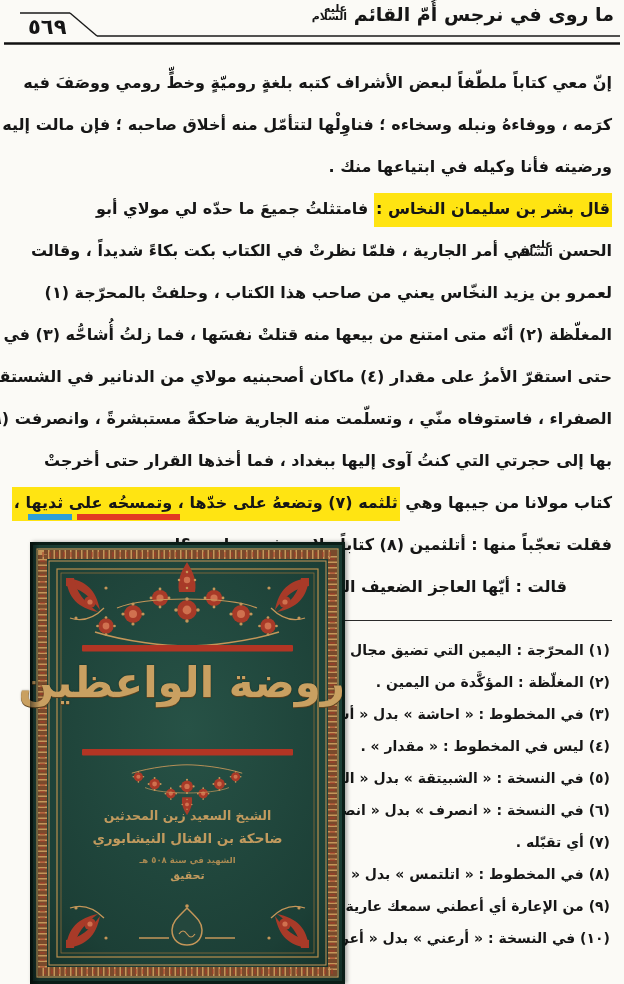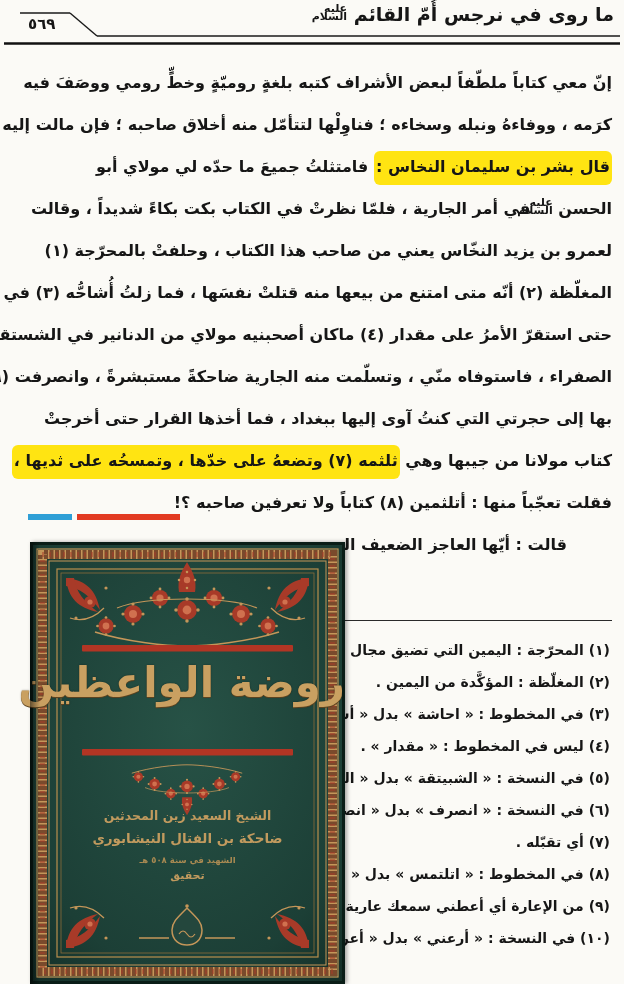--- a/index.html
+++ b/index.html
@@ -7,33 +7,33 @@
     position:relative; width:624px; height:984px; margin:0 auto;
     background:#fbfaf6; overflow:hidden; direction:rtl;
     font-family:"DejaVu Sans", sans-serif; color:#161616;
   }
   
   .hdr-title{
     position:absolute; top:3px; right:10px; font-size:19px; font-weight:bold;
     white-space:nowrap; z-index:3;
   }
   .page-num{
-    position:absolute; top:15px; left:28px; font-size:15px; font-weight:bold;
+    position:absolute; top:15px; left:28px; font-size:21px; font-weight:bold;
     z-index:3; letter-spacing:2px;
   }
   .hdr-rules{ position:absolute; top:0; left:0; z-index:2; }
   
   .body-text{
     position:absolute; top:62px; right:12px; left:0; z-index:1;
   }
   .bline{
     height:42px; line-height:42px; font-size:16px; font-weight:bold;
     white-space:nowrap; text-align:right; overflow:visible;margin-left:12px;
   }
-  .hl{ background:#ffe412; padding:6px 2px 9px 2px;border-radius:6px; }
+  .hl{ background:#ffe412; padding:6px 2px 9px 2px; }
   .aleyh{
     display:inline-block; width:17px; font-size:11px; line-height:7.5px;
     font-weight:bold; vertical-align:middle; text-align:center; white-space:normal;
     transform:translateY(-3px);
   }
   .ul-bar{ position:absolute; height:6px; z-index:2; }
   .ul-blue{ top:514px; left:28px; width:44px; background:#2f9fd6; }
   .ul-red { top:514px; left:77px; width:103px; background:#e23a22; }
   
   .fn-sep{
@@ -79,20 +79,21 @@
   <div class="hdr-title">
     <span>ما روى في نرجس أُمّ القائم</span>
     <span class="aleyh">عليه السلام</span>
   </div>
 
   <div class="page-num">٥٦٩</div>
 
   <div class="body-text" id="body-lines">
       <div class="bline"><span class="seg">إنّ معي كتاباً ملطّفاً لبعض الأشراف كتبه بلغةٍ روميّةٍ وخطٍّ رومي ووصَفَ فيه</span></div>
       <div class="bline"><span class="seg">كرَمه ، ووفاءهُ ونبله وسخاءه ؛ فناوِلْها لتتأمّل منه أخلاق صاحبه ؛ فإن مالت إليه</span></div>
+      <div class="bline"><span class="seg">ورضيته فأنا وكيله في ابتياعها منك .</span></div>
       <div class="bline"><span class="hl">قال بشر بن سليمان النخاس :</span><span class="seg"> فامتثلتُ جميعَ ما حدّه لي مولاي أبو</span></div>
       <div class="bline"><span class="seg">الحسن </span><span class="aleyh">عليه السلام</span><span class="seg"> في أمر الجارية ، فلمّا نظرتْ في الكتاب بكت بكاءً شديداً ، وقالت</span></div>
       <div class="bline"><span class="seg">لعمرو بن يزيد النخّاس يعني من صاحب هذا الكتاب ، وحلفتْ بالمحرّجة (١)</span></div>
       <div class="bline"><span class="seg">المغلّظة (٢) أنّه متى امتنع من بيعها منه قتلتْ نفسَها ، فما زلتُ أُشاحُّه (٣) في ثمنها</span></div>
       <div class="bline"><span class="seg">حتى استقرّ الأمرُ على مقدار (٤) ماكان أصحبنيه مولاي من الدنانير في الشستقة (٥)</span></div>
       <div class="bline"><span class="seg">الصفراء ، فاستوفاه منّي ، وتسلّمت منه الجارية ضاحكةً مستبشرةً ، وانصرفت (٦)</span></div>
       <div class="bline"><span class="seg">بها إلى حجرتي التي كنتُ آوى إليها ببغداد ، فما أخذها القرار حتى أخرجتْ</span></div>
       <div class="bline"><span class="seg">كتاب مولانا من جيبها وهي </span><span class="hl">ثلثمه (٧) وتضعهُ على خدّها ، وتمسحُه على ثديها ،</span></div>
       <div class="bline"><span class="seg">فقلت تعجّباً منها : أتلثمين (٨) كتاباً ولا تعرفين صاحبه ؟!</span></div>
       <div class="bline" style="padding-right: 45px;"><span class="seg">قالت : أيّها العاجز الضعيف المس</span></div>

